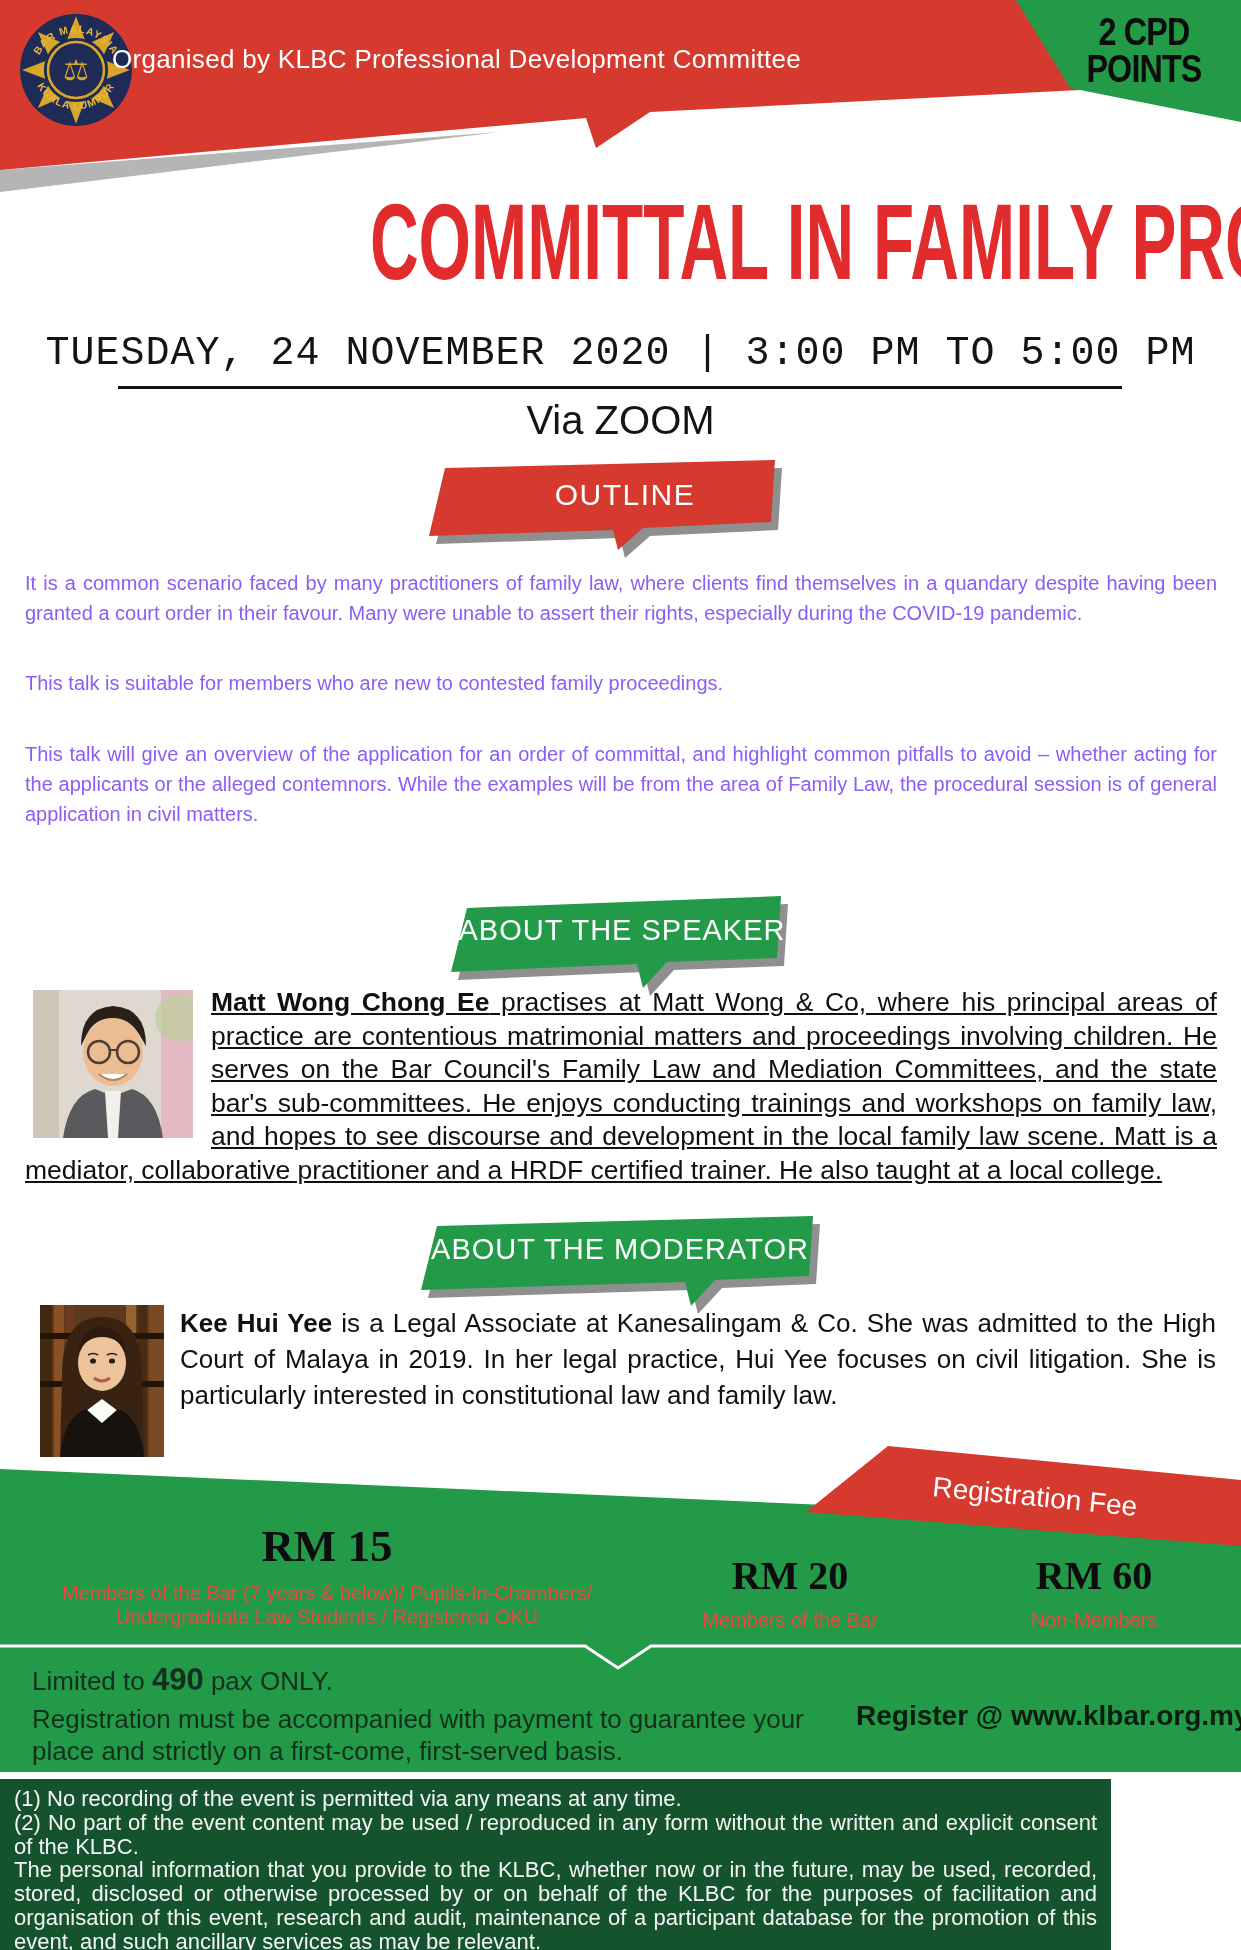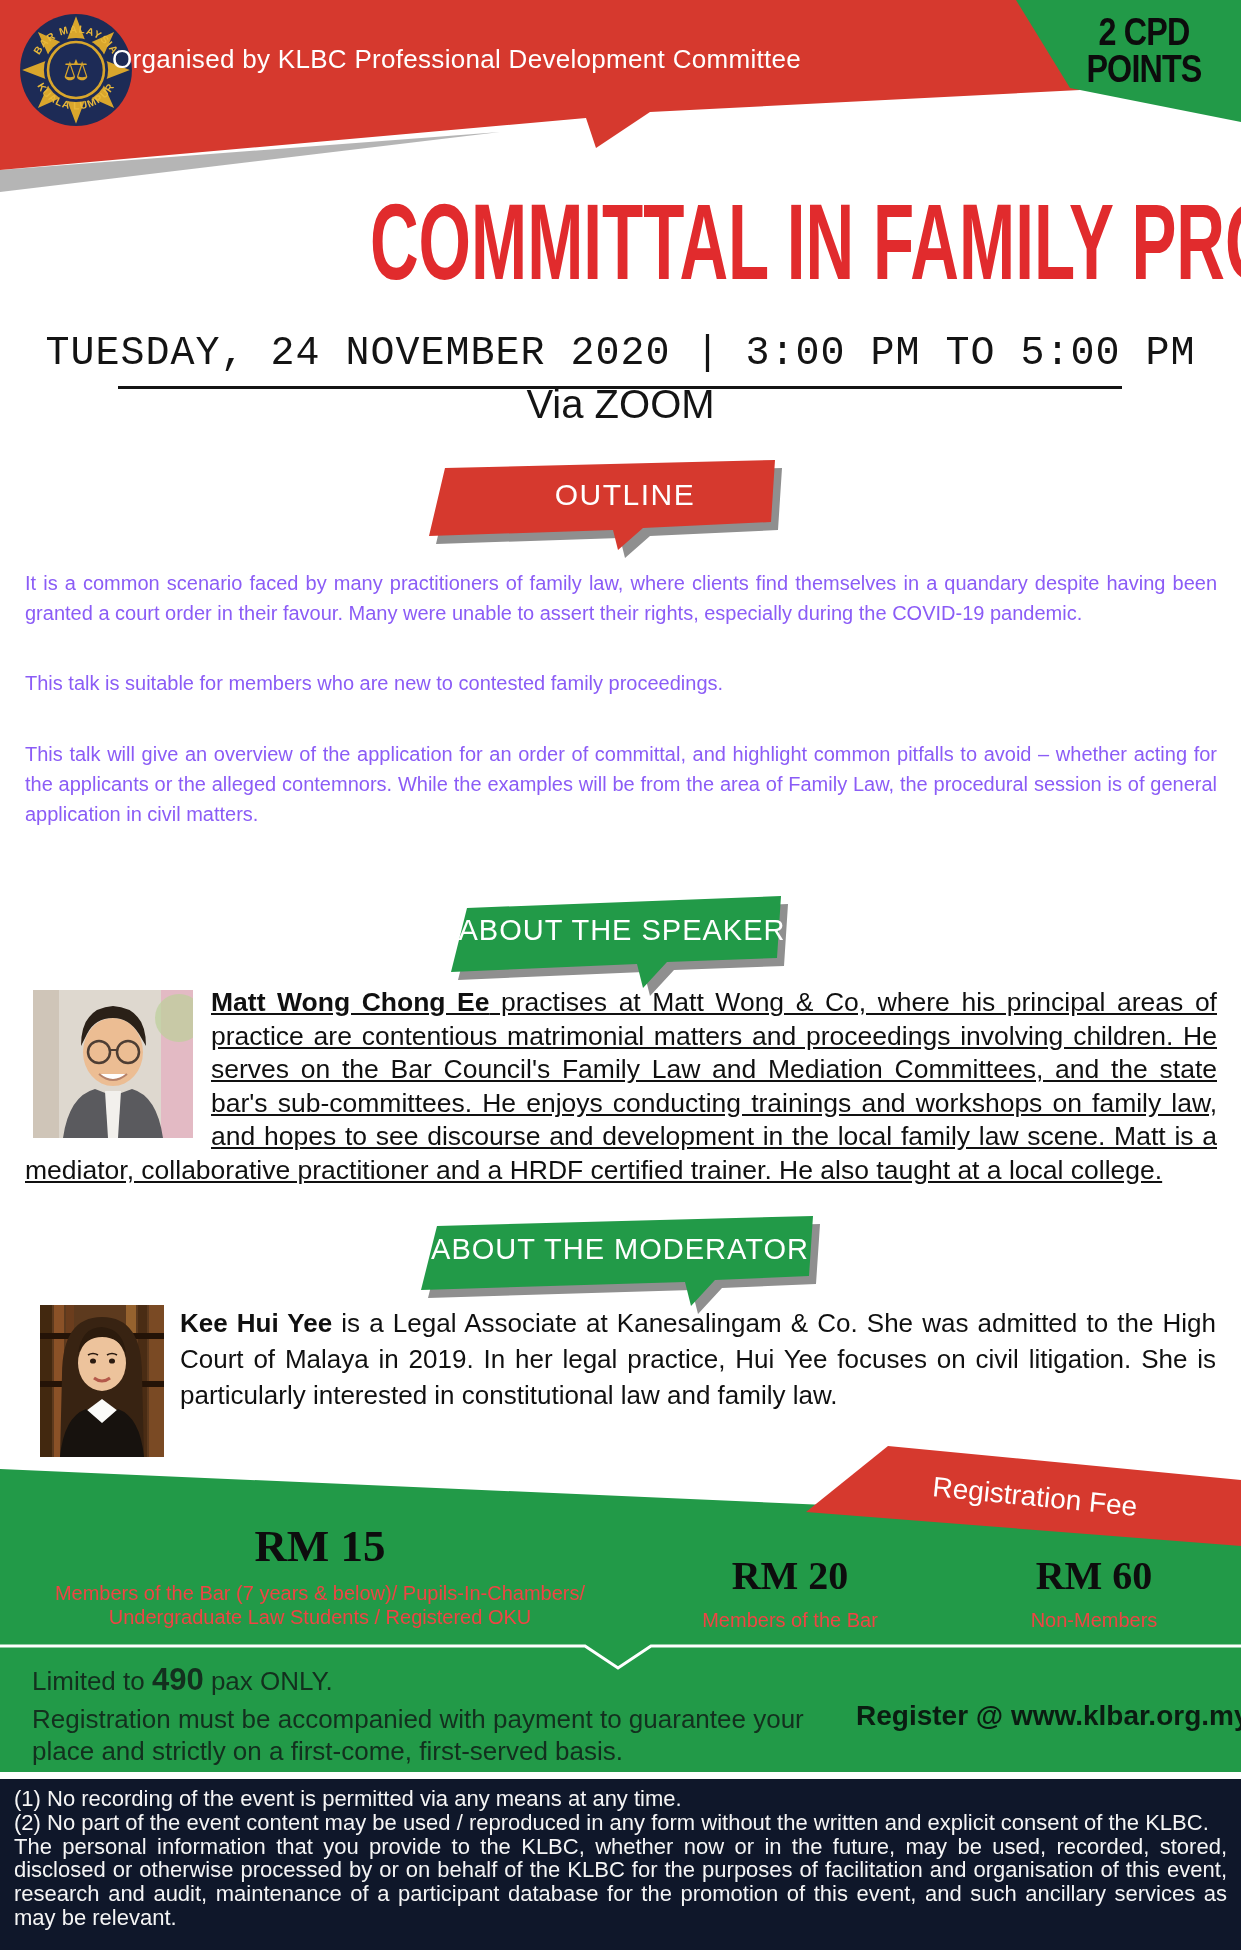--- a/index.html
+++ b/index.html
@@ -12,49 +12,49 @@
   
   #organised-label{left:112px;top:44px;font-size:26px;color:#ffffff;letter-spacing:.3px;}
   #cpd-badge-text{left:1056px;top:14px;width:176px;text-align:center;font-weight:bold;
     font-size:38px;line-height:37px;color:#0c0c0c;transform:scaleX(.85);letter-spacing:-1px;}
   
   #title-wrap{top:192px;left:0;width:100%;text-align:center;white-space:nowrap;}
   #title-wrap .inner{display:inline-block;font-size:107px;line-height:100px;font-weight:bold;
     color:#e12b2d;transform:scaleX(.63);transform-origin:50% 50%;letter-spacing:0px;}
   #datetime{top:331px;left:0;width:100%;text-align:center;font-size:40px;letter-spacing:1px;color:#141414;font-family:Liberation Mono, monospace;}
   #date-rule{top:386px;left:118px;width:1004px;height:3px;background:#141414;}
-  #venue{top:382px;left:0;width:100%;text-align:center;font-size:40px;color:#141414;}
+  #venue{top:398px;left:0;width:100%;text-align:center;font-size:40px;color:#141414;}
   
   #outline-body{top:568px;left:25px;width:1192px;}
   #outline-body p{margin:0 0 40px 0;font-size:20px;line-height:30.2px;text-align:justify;color:#8b5cf6;}
   .ribbon-text{font-family:"Liberation Sans",sans-serif;}
   
   #speaker-block{top:986px;left:25px;width:1192px;font-size:26.5px;line-height:33.5px;text-align:justify;color:#101010;text-decoration:underline;}
   #speaker-photo{float:left;width:160px;height:148px;margin:4px 18px 6px 8px;}
   #moderator-block{top:1305px;left:40px;width:1176px;font-size:26px;line-height:36px;text-align:justify;color:#101010;}
   #moderator-photo{float:left;width:124px;height:152px;margin:0 16px 6px 0;}
   b.name{font-weight:bold;}
   
   #reg-section{top:1455px;left:0;width:1241px;height:317px;background:#229a48;
     -webkit-clip-path:polygon(0 14px,100% 68px,100% 100%,0 100%);
     clip-path:polygon(0 14px,100% 68px,100% 100%,0 100%);}
   .fee{position:absolute;text-align:center;}
-  #fee-1{left:45px;top:1520px;width:550px;}
+  #fee-1{left:52px;top:1520px;width:550px;}
   #fee-2{left:628px;top:1552px;width:324px;}
   #fee-3{left:948px;top:1552px;width:292px;}
   .fee .price{font-family:"Liberation Serif","DejaVu Serif",serif;font-weight:bold;color:#0d0d0d;}
   #fee-1 .price{font-size:45px;}
   #fee-2 .price,#fee-3 .price{font-size:40px;}
   .fee .aud{margin-top:9px;font-size:20px;line-height:24px;color:#ef4444;}
   #limit-block{left:32px;top:1664px;width:790px;color:#13301e;font-size:26px;line-height:32px;}
   #limit-line .big{font-size:31px;font-weight:bold;}
   #limit-note{width:780px;margin-top:6px;}
   #register-label{left:856px;top:1700px;font-weight:bold;font-size:28px;color:#0a1d11;white-space:nowrap;}
   
-  #footer{top:1779px;left:0;width:1241px;height:171px;background:#0f172a;color:#f5f5f5;
+  #footer{top:1779px;left:0;width:1111px;height:171px;background:#14532d;color:#f5f5f5;
     box-sizing:border-box;padding:8px 14px 0 14px;}
   #footer p{margin:0;font-size:22px;line-height:23.8px;text-align:justify;}
   svg{display:block;}
 </style>
 </head>
 <body>
 
 <div id="page">
 
   <svg class="abs" style="left:0;top:0;" width="1241" height="240" viewBox="0 0 1241 240">

